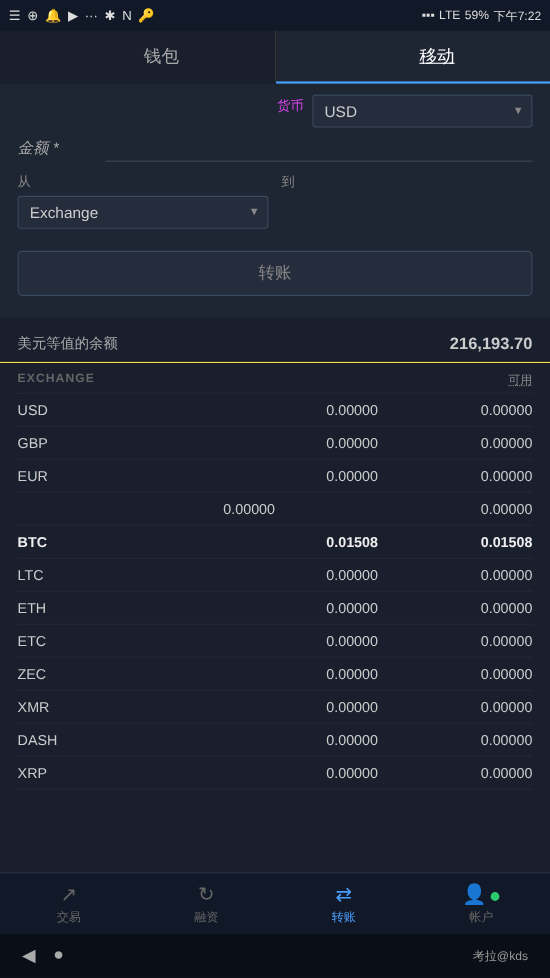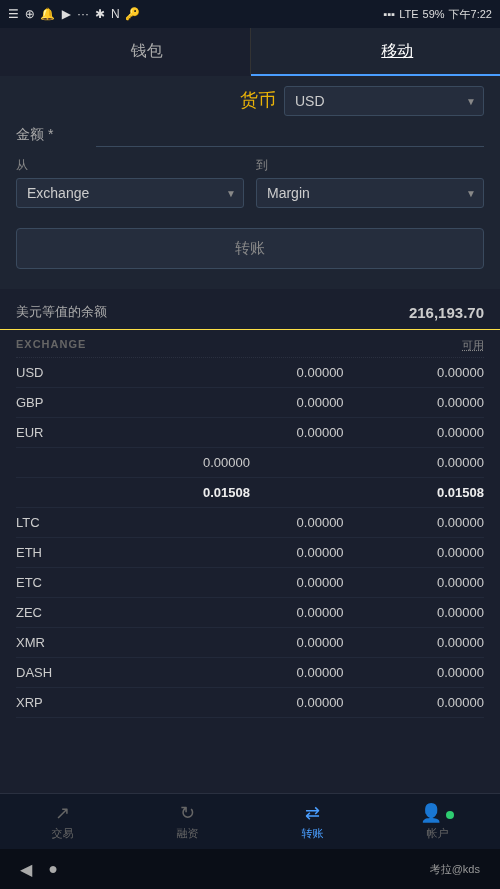--- a/index.html
+++ b/index.html
@@ -60,22 +60,22 @@
       padding: 10px 16px 16px;
     }
 
     
     .currency-row {
       display: flex;
       justify-content: flex-end;
       margin-bottom: 6px;
     }
     .currency-label {
-      font-size: 18px;
-      color: #eab308;
+      font-size: 12px;
+      color: #d946ef;
       margin-right: 8px;
       padding-top: 2px;
     }
     .select-wrapper {
       position: relative;
       width: 200px;
     }
     .select-wrapper select {
       width: 100%;
       background: #252d3d;
@@ -100,20 +100,21 @@
     
     .amount-row {
       display: flex;
       align-items: center;
       margin-bottom: 10px;
     }
     .amount-label {
       font-size: 14px;
       color: #aaa;
       width: 80px;
+      font-style: italic;
     }
     .amount-input {
       flex: 1;
       background: transparent;
       border: none;
       border-bottom: 1px solid #3a4a5e;
       color: #ccc;
       font-size: 14px;
       padding: 4px 0;
       outline: none;
@@ -316,27 +317,20 @@
       <div class="select-wrapper">
         <select>
           <option>Exchange</option>
           <option>Margin</option>
           <option>Funding</option>
         </select>
       </div>
     </div>
     <div class="to-col">
       <div class="field-label">到</div>
-      <div class="select-wrapper">
-        <select>
-          <option>Margin</option>
-          <option>Exchange</option>
-          <option>Funding</option>
-        </select>
-      </div>
     </div>
   </div>
 
   <div class="transfer-btn-row">
     <button class="transfer-btn">转账</button>
   </div>
 
 </div>
 
 <div class="balance-area">
@@ -365,20 +359,21 @@
       <div class="table-row">
       <div class="td-name">EUR</div>
       <div class="td-total">0.00000</div>
       <div class="td-avail">0.00000</div>
     </div>
       <div class="table-row">
       <div class="td-total">0.00000</div>
       <div class="td-avail">0.00000</div>
     </div>
       <div class="table-row">
+      <div class="td-name td-btc">BTC</div>
       <div class="td-total td-btc">0.01508</div>
       <div class="td-avail td-btc">0.01508</div>
     </div>
       <div class="table-row">
       <div class="td-name">LTC</div>
       <div class="td-total">0.00000</div>
       <div class="td-avail">0.00000</div>
     </div>
       <div class="table-row">
       <div class="td-name">ETH</div>

